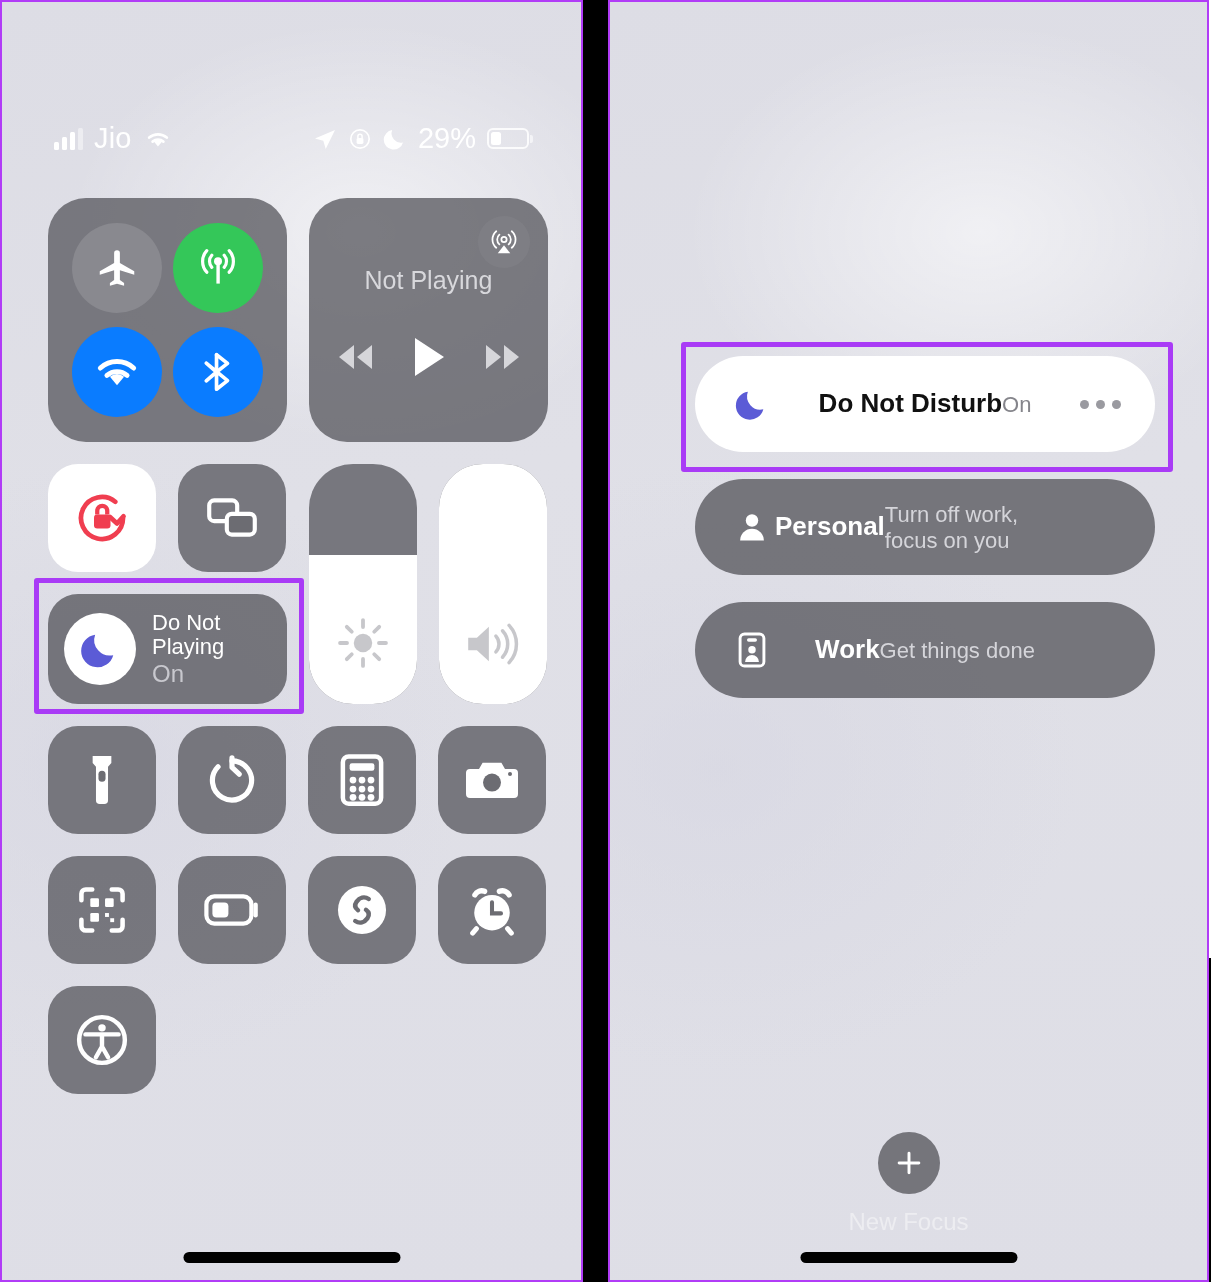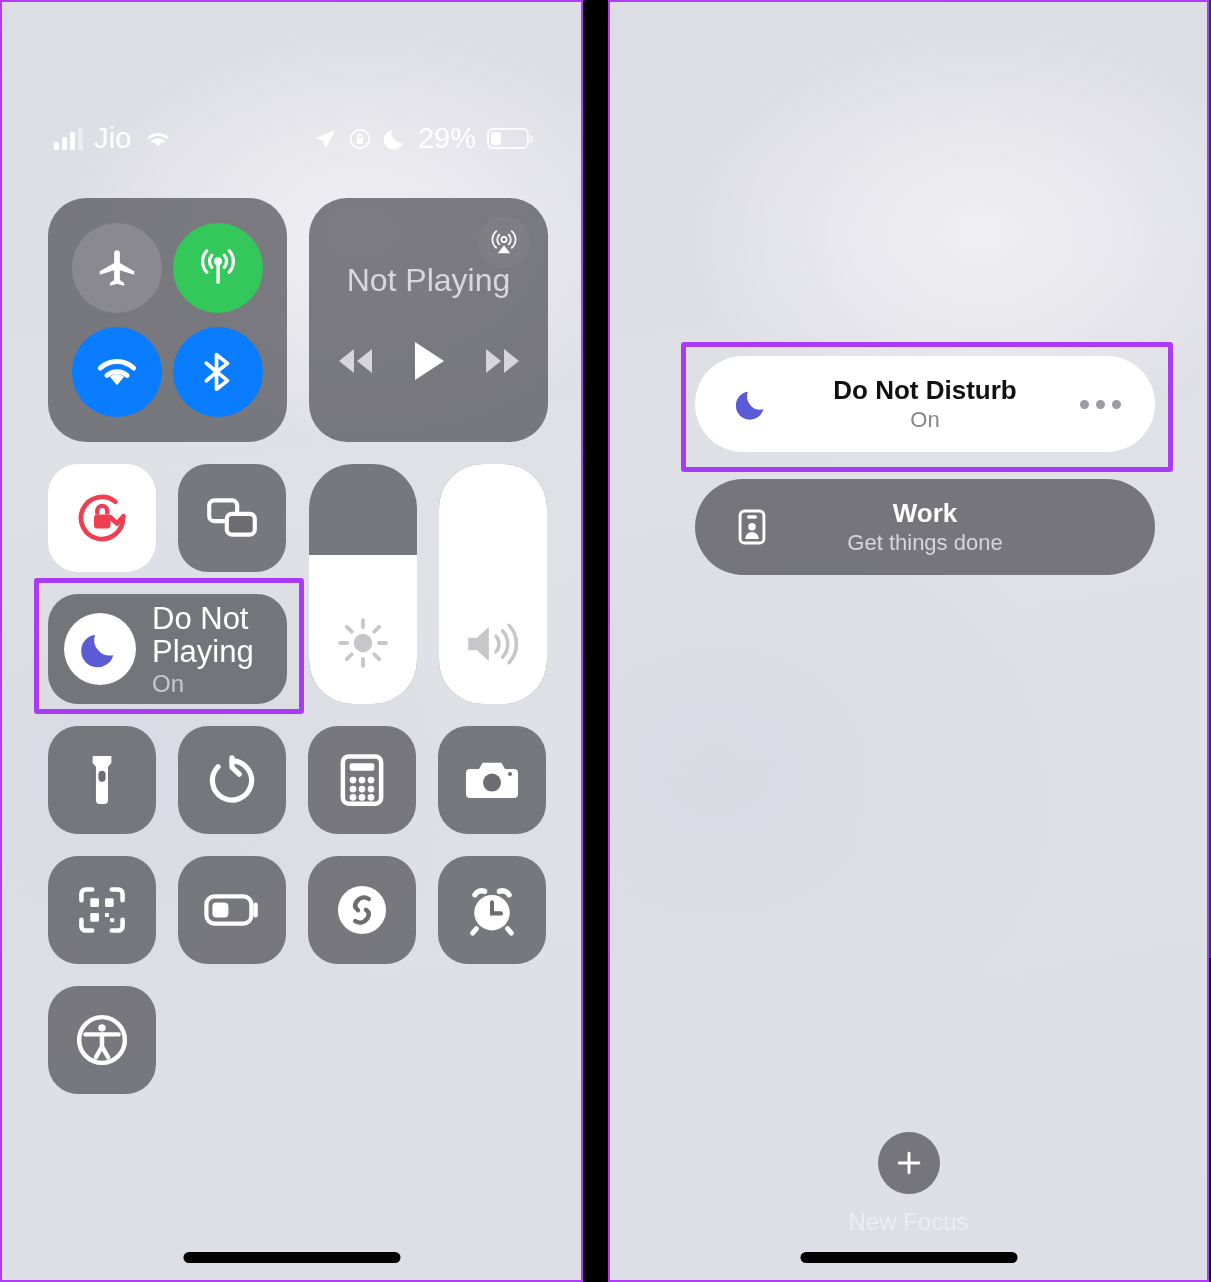--- a/index.html
+++ b/index.html
@@ -2,21 +2,21 @@
 <html><head>
 <meta charset="utf-8">
 <style>
   * { margin:0; padding:0; box-sizing:border-box; }
   html,body {
     width:1211px; height:1282px;
     background:#000;
     font-family:"Liberation Sans", sans-serif;
     overflow:hidden;
   }
-  .stage { position:relative; width:1211px; height:958px; display:flex; background:#14532d; }
+  .stage { position:relative; width:1211px; height:958px; display:flex; background:#ffffff; }
 
   
   .panel {
     position:relative;
     height:1282px;
     border:2px solid #B13CF7;
     overflow:hidden;
     background:
       radial-gradient(ellipse 420px 300px at 62% 18%, rgba(255,255,255,.55), rgba(255,255,255,0) 70%),
       radial-gradient(ellipse 500px 420px at 18% 60%, rgba(214,214,226,.6), rgba(255,255,255,0) 72%),
@@ -74,21 +74,21 @@
 
   .media {
     width:239px; height:244px; border-radius:38px; position:relative;
     display:flex; flex-direction:column; align-items:center; justify-content:center;
   }
   .airplay-btn {
     position:absolute; top:18px; right:18px; width:52px; height:52px;
     border-radius:50%; background:rgba(128,128,134,.75);
     display:flex; align-items:center; justify-content:center;
   }
-  .media-title { color:#D8D8DC; font-size:32px; margin-top:4px; }
+  .media-title { color:#D8D8DC; font-size:25px; margin-top:4px; }
   .media-ctrls { display:flex; align-items:center; gap:32px; margin-top:40px; }
 
   
   .row2 { height:240px; margin-bottom:22px; gap:22px; }
   .col-left { display:flex; flex-direction:column; gap:22px; width:239px; }
   .small-row { display:flex; gap:22px; }
   .sq {
     width:108px; height:108px; border-radius:30px;
     display:flex; align-items:center; justify-content:center;
   }
@@ -96,21 +96,21 @@
   .sq-off{ background:rgba(90,90,96,.78); }
 
   .dnd-tile {
     width:239px; height:110px; border-radius:30px;
     background:rgba(90,90,96,.80);
     display:flex; align-items:center; padding:0 16px; gap:16px;
   }
   .dnd-icon { width:72px; height:72px; border-radius:50%; background:#fff;
     display:flex; align-items:center; justify-content:center; flex:0 0 72px; }
   .dnd-txt { display:flex; flex-direction:column; line-height:1.08; }
-  .dnd-name { color:#fff; font-size:31px; font-weight:500; }
+  .dnd-name { color:#fff; font-size:22px; font-weight:500; }
   .dnd-state{ color:#C8C8CE; font-size:24px; margin-top:2px; }
 
   .slider {
     width:108px; height:240px; border-radius:44px;
     background:rgba(90,90,96,.78); position:relative; overflow:hidden;
     display:flex; align-items:flex-end; justify-content:center;
   }
   .slider .fill { position:absolute; left:0; bottom:0; width:100%; background:#fff; }
   .slider .glyph { position:relative; z-index:2; margin-bottom:34px; opacity:.55; }
 
@@ -126,21 +126,21 @@
 
   
   .focus-list { position:absolute; left:85px; top:354px; width:460px; display:flex; flex-direction:column; gap:27px; }
   .focus-pill {
     height:96px; border-radius:48px; position:relative;
     display:flex; align-items:center; padding:0 34px;
   }
   .focus-pill.active { background:#FFFFFF; }
   .focus-pill.inactive { background:rgba(90,90,96,.80); }
   .fp-icon { flex:0 0 46px; display:flex; align-items:center; justify-content:center; }
-  .fp-text { flex:1; display:flex; flex-direction:column; align-items:center; justify-content:center; line-height:1.14; }
+  .fp-text { flex:1; display:flex; flex-direction:row; align-items:center; justify-content:center; line-height:1.14; }
   .fp-title { font-size:26px; font-weight:600; }
   .fp-sub   { font-size:22px; margin-top:1px; }
   .active .fp-title { color:#111; }
   .active .fp-sub   { color:#85858B; }
   .inactive .fp-title { color:#fff; }
   .inactive .fp-sub   { color:#D5D5DA; }
   .fp-more { flex:0 0 46px; display:flex; align-items:center; justify-content:flex-end; gap:7px; }
   .fp-more i { width:9px; height:9px; border-radius:50%; display:block; }
   .active .fp-more i   { background:#9A9AA0; }
   .inactive .fp-more i { background:#FFFFFF; }
@@ -419,20 +419,33 @@
           <span class="fp-sub">On</span>
         </span>
         <span class="fp-more">
             <i></i>
             <i></i>
             <i></i>
           </span>
       </div>
 
 
+      <div class="focus-pill inactive">
+        <span class="fp-icon">
+          <svg width="34" height="34" viewBox="0 0 24 24">
+            <circle cx="12" cy="7.4" r="4.4" fill="#fff"></circle>
+            <path d="M3.6 21.6a8.4 8.4 0 0 1 16.8 0z" fill="#fff"></path>
+          </svg>
+        </span>
+        <span class="fp-text">
+          <span class="fp-title">Personal</span>
+          <span class="fp-sub">Turn off work, focus on you</span>
+        </span>
+        <span class="fp-spacer"></span>
+      </div>
 
       <div class="focus-pill inactive">
         <span class="fp-icon">
           <svg width="28" height="36" viewBox="0 0 20 26">
             <rect x="1.4" y="1.4" width="17.2" height="23.2" rx="3.2" fill="none" stroke="#fff" stroke-width="2.1"></rect>
             <rect x="6.4" y="4.6" width="7.2" height="2.4" rx="1.2" fill="#fff"></rect>
             <circle cx="10" cy="12.8" r="2.7" fill="#fff"></circle>
             <path d="M5 21.6a5 5 0 0 1 10 0z" fill="#fff"></path>
           </svg>
         </span>

